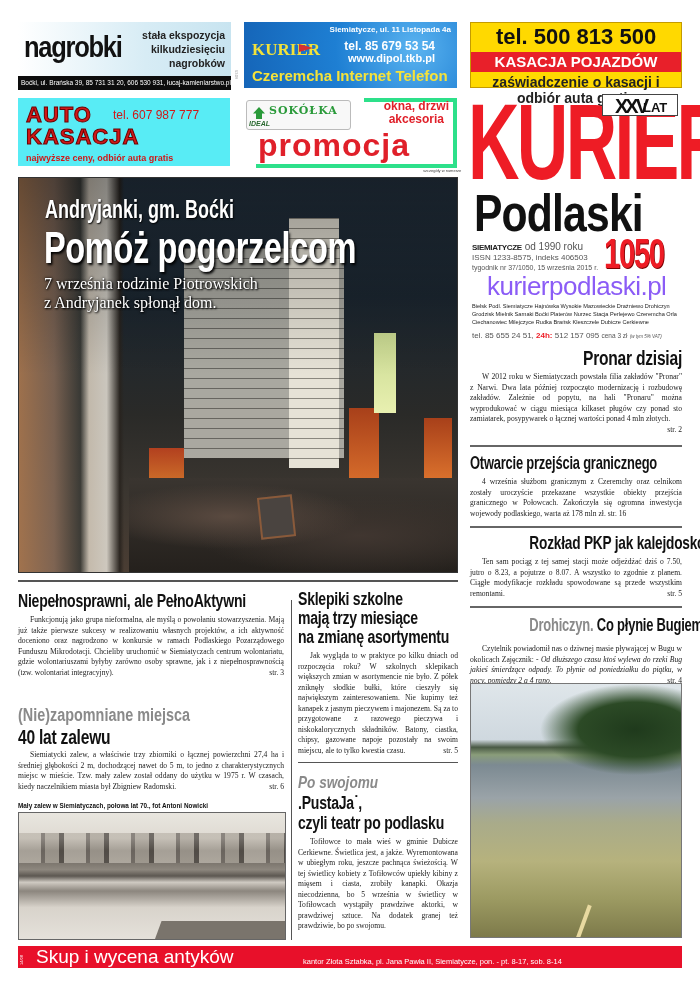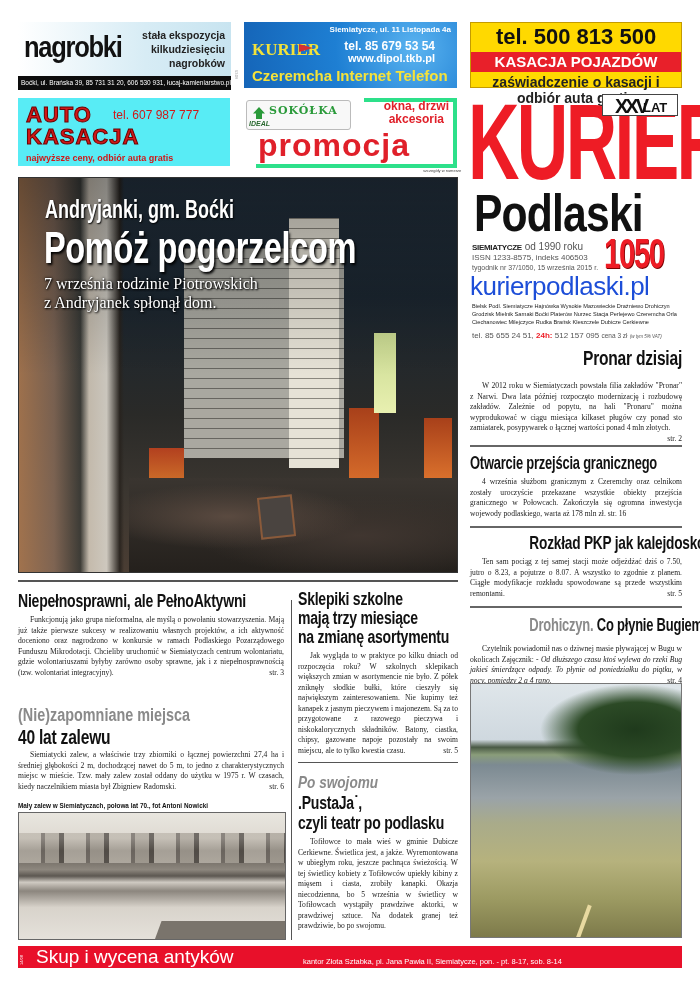--- a/index.html
+++ b/index.html
@@ -51,21 +51,21 @@
     #mast-xxv { left:602px; top:94px; width:76px; height:22px; border:1px solid #444; background:#fff; font-family:"Liberation Sans",sans-serif; font-weight:bold; color:#111; }
     #mast-xxv .x { position:absolute; left:12px; top:0; font-size:20px; line-height:22px; letter-spacing:-3px; }
     #mast-xxv .lat { position:absolute; left:40px; top:4px; font-size:13px; line-height:18px; }
     #mast-podlaski { left:474px; top:186px; font-family:"Liberation Sans",sans-serif; font-weight:bold; font-size:52px; line-height:54px; color:#111; transform:scaleX(0.82); transform-origin:left; letter-spacing:-1px; }
     #mast-meta { left:472px; top:241px; width:150px; font-family:"Liberation Sans",sans-serif; color:#555; }
     #mast-meta .pub { font-size:10px; line-height:11px; }
     #mast-meta .pub b { font-size:8px; color:#222; letter-spacing:-0.3px; }
     #mast-meta .issn { font-size:8px; line-height:10px; }
     #mast-meta .issue { font-size:7px; line-height:10px; }
     #mast-num { left:604px; top:232px; font-family:"Liberation Sans",sans-serif; font-weight:bold; font-size:42px; line-height:44px; color:#ee1c25; transform:scaleX(0.7); transform-origin:left; letter-spacing:-2px; text-shadow:1px 1px 0 #7a0000; }
-    #mast-url { left:470px; top:272px; font-family:"Liberation Sans",sans-serif; font-size:26px; line-height:28px; color:#1d4ed8; letter-spacing:-0.5px; }
+    #mast-url { left:487px; top:272px; font-family:"Liberation Sans",sans-serif; font-size:26px; line-height:28px; color:#8b5cf6; letter-spacing:-0.5px; }
     #mast-towns { left:472px; top:303px; width:212px; font-family:"Liberation Sans",sans-serif; font-size:5.6px; line-height:7.8px; color:#222; }
     #mast-contact { left:472px; top:331px; width:212px; font-family:"Liberation Sans",sans-serif; font-size:8px; color:#555; white-space:nowrap; }
     #mast-contact .h24 { color:#ee1c25; font-weight:bold; }
     #mast-contact .price { font-size:6.5px; }
     #mast-contact .vat { font-size:4.5px; font-style:italic; }
 
     
     .rstory { position:absolute; left:470px; width:212px; }
     .hl { font-family:"Liberation Sans",sans-serif; font-weight:bold; color:#111; transform-origin:left; letter-spacing:-0.3px; white-space:nowrap; }
     .body { font-family:"Liberation Serif",serif; font-size:7.6px; line-height:10.5px; color:#222; text-align:justify; text-indent:12px; }
@@ -211,21 +211,21 @@
 <div id="mast-contact" class="abs">
   <span>tel. 85 655 24 51,</span>
   <span class="h24">24h:</span>
   <span>512 157 095</span>
   <span class="price">cena 3 zł</span>
   <span class="vat">(w tym 5% VAT)</span>
 </div>
 
 <div class="rstory" id="story-pronar" style="top:346px;">
   <div class="hl">Pronar dzisiaj</div>
-  <p class="body" style="margin-top:11px;"><span>W 2012 roku w Siemiatyczach powstała filia zakładów "Pronar" z Narwi. Dwa lata później rozpoczęto modernizację i rozbudowę zakładów. Zależnie od popytu, na hali "Pronaru" można wyprodukować w ciągu miesiąca kilkaset pługów czy ponad sto zamiatarek, posypywarek o łącznej wartości ponad 4 mln złotych.</span> <span class="ref">str. 2</span></p>
+  <p class="body" style="margin-top:2px;"><span>W 2012 roku w Siemiatyczach powstała filia zakładów "Pronar" z Narwi. Dwa lata później rozpoczęto modernizację i rozbudowę zakładów. Zależnie od popytu, na hali "Pronaru" można wyprodukować w ciągu miesiąca kilkaset pługów czy ponad sto zamiatarek, posypywarek o łącznej wartości ponad 4 mln złotych.</span> <span class="ref">str. 2</span></p>
 </div>
 <div class="rule" style="left:470px; top:445px; width:212px;"></div>
 
 <div class="rstory" id="story-otwarcie" style="top:452px;">
   <div class="hl">Otwarcie przejścia granicznego</div>
   <p class="body" style="margin-top:3px;"><span>4 września służbom granicznym z Czeremchy oraz celnikom zostały uroczyście przekazane wszystkie obiekty przejścia granicznego w Połowcach. Zakończyła się ogromna inwestycja wojewody podlaskiego, warta aż 178 mln zł.</span> <span>str. 16</span></p>
 </div>
 <div class="rule" style="left:470px; top:526px; width:212px;"></div>
 
 <div class="rstory" id="story-pkp" style="top:532px;">

